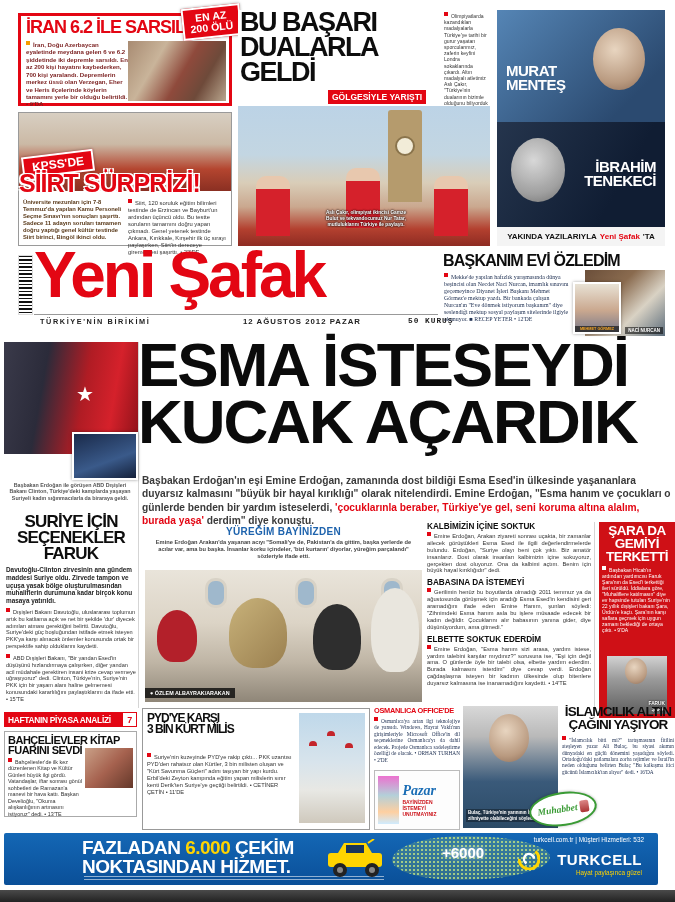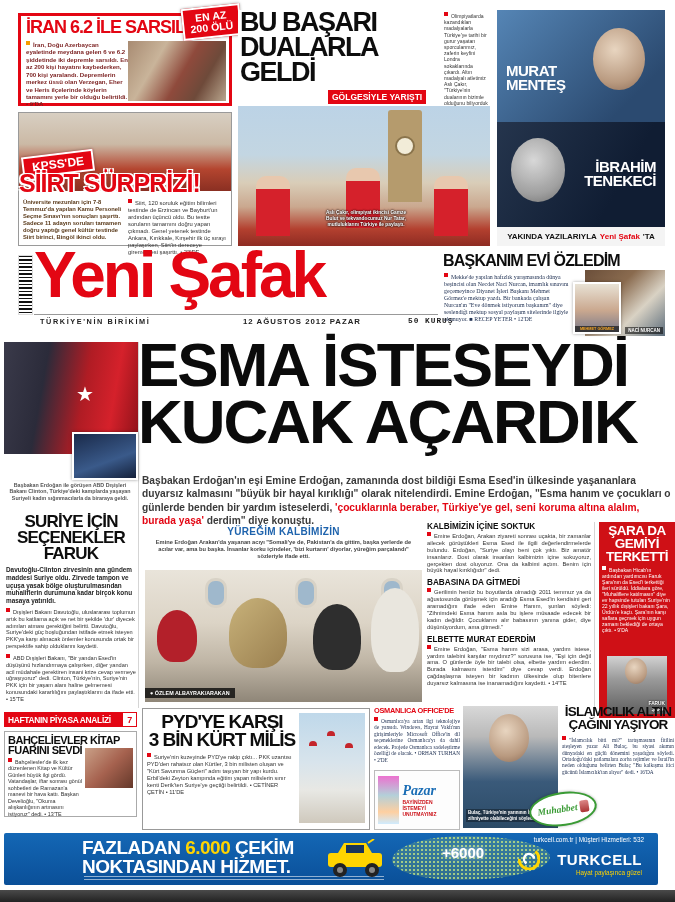--- a/index.html
+++ b/index.html
@@ -126,21 +126,21 @@
   .piyasa-badge{margin-left:auto;margin-right:1px;background:#fff;color:#e30613;font-size:9px;font-weight:bold;
                 width:13px;height:13px;display:flex;align-items:center;justify-content:center;}
   .bahce{left:4px;top:731px;width:133px;height:86px;border:1px solid #aaa;box-sizing:border-box;padding:3px;}
   .bahce-title{font-size:11px;font-weight:bold;line-height:.95;letter-spacing:-.5px;color:#0d0d0d;}
   .bahce-photo{position:absolute;right:3px;top:16px;width:48px;height:40px;
                background:linear-gradient(135deg,#caa188,#a6624f 50%,#64382a 100%);}
   .bahce-body{position:absolute;left:3px;top:26px;width:76px;font-size:5.4px;line-height:1.2;color:#333;}
 
   
   .pyd{left:142px;top:708px;width:228px;height:122px;border:1px solid #999;box-sizing:border-box;padding:4px;}
-  .pyd-title{font-size:19px;font-weight:bold;letter-spacing:-1px;line-height:.95;color:#0d0d0d;width:150px;text-align:center;}
+  .pyd-title{font-size:12px;font-weight:bold;letter-spacing:-1px;line-height:.95;color:#0d0d0d;width:150px;}
   .pyd-photo{position:absolute;right:4px;top:4px;width:66px;height:110px;
              background:linear-gradient(180deg,#bfd8ea 0%,#d8e4ec 45%,#e8e8e4 70%,#cfc9bd 100%);}
   .beret{position:absolute;width:8px;height:5px;border-radius:4px 4px 0 0;background:#c4252b;}
   .pyd-body{position:absolute;left:4px;top:44px;width:148px;font-size:5.7px;line-height:1.22;color:#333;}
 
   
   .osman{left:374px;top:706px;width:86px;}
   .osman-title{font-size:7.4px;font-weight:bold;color:#e30613;letter-spacing:-.3px;}
   .osman-body{font-size:5.3px;line-height:1.22;color:#223355;margin-top:2px;text-align:justify;}
   .pazar{left:374px;top:770px;width:86px;height:60px;border:1px solid #bbb;background:#fdfdfd;box-sizing:border-box;padding:3px;display:flex;align-items:center;gap:3px;}
@@ -274,40 +274,40 @@
 SEÇENEKLER
 FARUK</div>
     <div class="sur-intro">Davutoğlu-Clinton zirvesinin ana gündem maddesi Suriye oldu. Zirvede tampon ve uçuşa yasak bölge oluşturulmasından muhaliflerin durumuna kadar birçok konu masaya yatırıldı.</div>
     <div class="sur-items">
       <p><span class="sq"></span><span>Dışişleri Bakanı Davutoğlu, uluslararası toplumun artık bu katliama açık ve net bir şekilde 'dur' diyecek adımları atması gerektiğini belirtti. Davutoğlu, Suriye'deki güç boşluğundan istifade etmek isteyen PKK'ya karşı alınacak önlemler konusunda ortak bir perspektife sahip olduklarını kaydetti.</span></p>
       <p><span class="sq"></span><span>ABD Dışişleri Bakanı, "Bir yandan Esed'in düşüşünü hızlandırmaya çalışırken, diğer yandan acil müdahale gerektiren insani krize cevap vermeye uğraşıyoruz" dedi. Clinton, Türkiye'nin, Suriye'nin PKK için bir yaşam alanı haline gelmemesi konusundaki kararlılığını paylaştıklarını da ifade etti. • 15'TE</span></p>
     </div>
   </div>
 
   <div class="abs yur-box">
-    <div class="yur-title">YÜREĞİM KALBİMİZİN</div>
+    <div class="yur-title">YÜREĞİM BAYİNİZDEN</div>
     <div class="yur-body">Emine Erdoğan Arakan'da yaşanan acıyı "Somali'ye de, Pakistan'a da gittim, başka yerlerde de acılar var, ama bu başka. İnsanlar korku içindeler, 'bizi kurtarın' diyorlar, yüreğim parçalandı" sözleriyle ifade etti.</div>
     <div class="yur-photo">
       <div class="win" style="left:60px;top:8px;"></div>
       <div class="win" style="left:150px;top:8px;"></div>
       <div class="win" style="left:236px;top:8px;"></div>
       <div class="scarf" style="left:12px;top:40px;width:40px;height:52px;background:#b3202a;"></div>
       <div class="scarf" style="left:84px;top:28px;width:58px;height:70px;background:linear-gradient(135deg,#c8b27a,#9a7f4f);"></div>
       <div class="scarf" style="left:168px;top:34px;width:48px;height:66px;background:#2e2e2e;"></div>
       <div class="scarf" style="left:226px;top:18px;width:48px;height:84px;background:#e9e6de;"></div>
       <div class="yur-credit">● ÖZLEM ALBAYRAK/ARAKAN</div>
     </div>
   </div>
 
   <div class="abs em-col">
     <div class="em-head">KALBİMİZİN İÇİNE SOKTUK</div>
     <div class="em-body"><span class="sq"></span><span>Emine Erdoğan, Arakan ziyareti sonrası uçakta, bir zamanlar ailecek görüştükleri Esma Esed ile ilgili değerlendirmelerde bulundu. Erdoğan, "Suriye olayı beni çok yıktı. Biz amatör insanlarız. Dost olarak insanları kalbimizin içine sokuyoruz, gerçekten dost oluyoruz. Ona da kalbimi açtım. Benim için büyük hayal kırıklığıdır" dedi.</span></div>
-    <div class="em-head">BABASINA DA GİTMEDİ</div>
+    <div class="em-head">BABASINA DA İSTEMEYİ</div>
     <div class="em-body"><span class="sq"></span><span>Gerilimin henüz bu boyutlarda olmadığı 2011 temmuz ya da ağustosunda görüşmek için aradığı Esma Esed'in kendisini geri aramadığını ifade eden Emine Hanım, şunları söyledi: "Zihnimdeki Esma hanım asla bu işlere müsaade edecek bir kadın değildir. Çocuklarını alır babasının yanına gider, diye düşünüyordum, ama gitmedi."</span></div>
-    <div class="em-head">ELBETTE MURAT EDERDİM</div>
+    <div class="em-head">ELBETTE SOKTUK EDERDİM</div>
     <div class="em-body"><span class="sq"></span><span>Emine Erdoğan, "Esma hanım sizi arasa, yardım istese, yardım talebini karşılar mıydınız?" sorusuna ise, "Eşi için değil ama. O günlerde öyle bir talebi olsa, elbette yardım ederdim. Burada kalmasını isterdim" diye cevap verdi. Erdoğan çağdaşlaşma isteyen bir kadının ülkesinde olup bitenlere duyarsız kalmasına ise inanamadığını kaydetti. • 14'TE</span></div>
   </div>
 
   <div class="abs sara">
     <div class="sara-title prelines">ŞARA DA
 GEMİYİ
 TERKETTİ</div>
     <div class="sara-body"><span class="sq white"></span><span>Başbakan Hicab'ın ardından yardımcısı Faruk Şara'nın da Esed'i terkettiği ileri sürüldü. İddialara göre, "Muhaliflere katılmasın" diye ev hapsinde tutulan Suriye'nin 22 yıllık dışişleri bakanı Şara, Ürdün'e kaçtı. Şara'nın karşı saflara geçmek için uygun zamanı beklediği de ortaya çıktı. • 9'DA</span></div>
     <div class="sara-photo">
       <div class="face" style="left:18px;top:2px;width:22px;height:26px;"></div>

